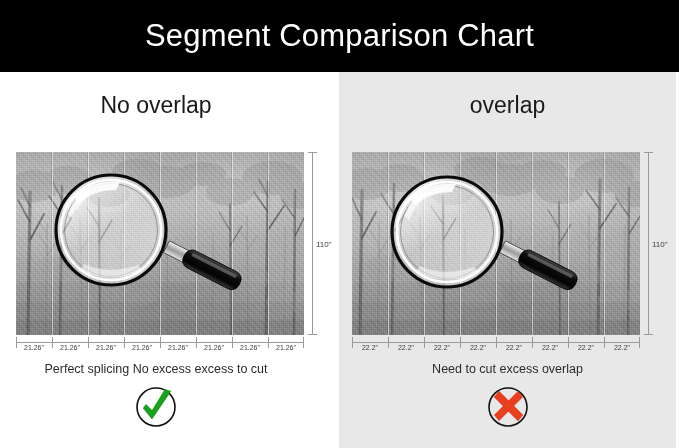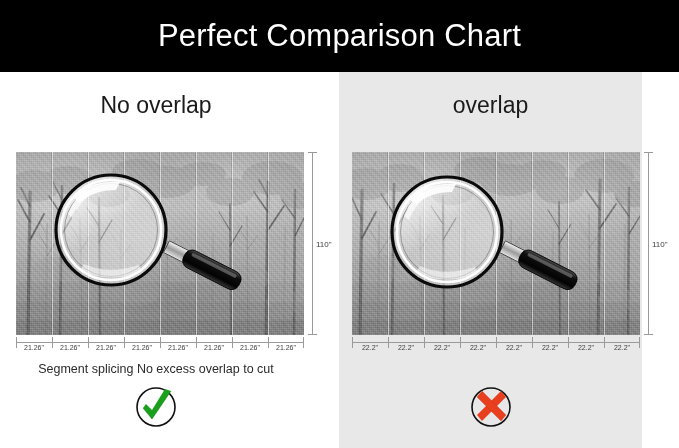--- a/index.html
+++ b/index.html
@@ -54,20 +54,21 @@
   }
   #panel-left {
     left: 0;
     width: 312px;
     background: #ffffff;
   }
   #panel-right {
     left: 339px;
     width: 303px;
     background: #e8e8e8;
+    padding-left: 34px;
   }
 
   .panel-heading {
     position: absolute;
     top: 20px;
     left: 0;
     width: 100%;
     text-align: center;
     font-size: 23px;
     font-weight: 400;
@@ -214,21 +215,21 @@
     text-align: center;
   }
   .verdict svg { display: inline-block; }
 </style>
 </head>
 <body>
 
 <div id="page">
 
   <div id="header-bar">
-    <div id="header-title">Perfect Comparison Chart</div>
+    <div id="header-title">Segment Comparison Chart</div>
   </div>
 
   <div class="panel" id="panel-left">
     <div class="panel-heading">No overlap</div>
 
     <div class="figure-wrap" id="figure-left">
 
       <div class="mural">
         <div class="mural-trees">
           <svg width="288" height="183" viewBox="0 0 288 183" preserveAspectRatio="none">
@@ -367,21 +368,21 @@
       </div>
 
       <div class="dim-right" id="dim-right-left">
         <div class="rule-v"></div>
         <div class="cap" style="top:0px"></div>
         <div class="cap" style="top:182px"></div>
         <div class="h-label">110"</div>
       </div>
     </div>
 
-    <div class="caption">Segment splicing No excess overlap to cut</div>
+    <div class="caption">Perfect splicing No excess excess to cut</div>
 
     <div class="verdict">
       <svg width="46" height="46" viewBox="0 0 46 46">
         <circle cx="23" cy="23" r="19" fill="none" stroke="#111111" stroke-width="1.6"></circle>
         <path d="M10 24 L19 35 L38 7 L32 5 L19 26 L13 20 Z" fill="#1aa01a"></path>
         <path d="M10 24 L19 35 L38 7" fill="none" stroke="#0d7a0d" stroke-width="1" opacity="0.5"></path>
       </svg>
     </div>
   </div>
 
@@ -519,20 +520,21 @@
       </div>
 
       <div class="dim-right" id="dim-right-right">
         <div class="rule-v"></div>
         <div class="cap" style="top:0px"></div>
         <div class="cap" style="top:182px"></div>
         <div class="h-label">110"</div>
       </div>
     </div>
 
+    <div class="caption">Need to cut excess overlap</div>
 
     <div class="verdict">
       <svg width="46" height="46" viewBox="0 0 46 46">
         <circle cx="23" cy="23" r="19" fill="none" stroke="#111111" stroke-width="1.6"></circle>
         <path d="M9 13 L14 7 L38 31 L33 37 Z" fill="#e8401f"></path>
         <path d="M33 7 L38 13 L14 37 L9 31 Z" fill="#e8401f"></path>
         <path d="M9 13 L14 7 L38 31 L33 37 Z" fill="none" stroke="#b53015" stroke-width="0.7" opacity="0.45"></path>
       </svg>
     </div>
   </div>

